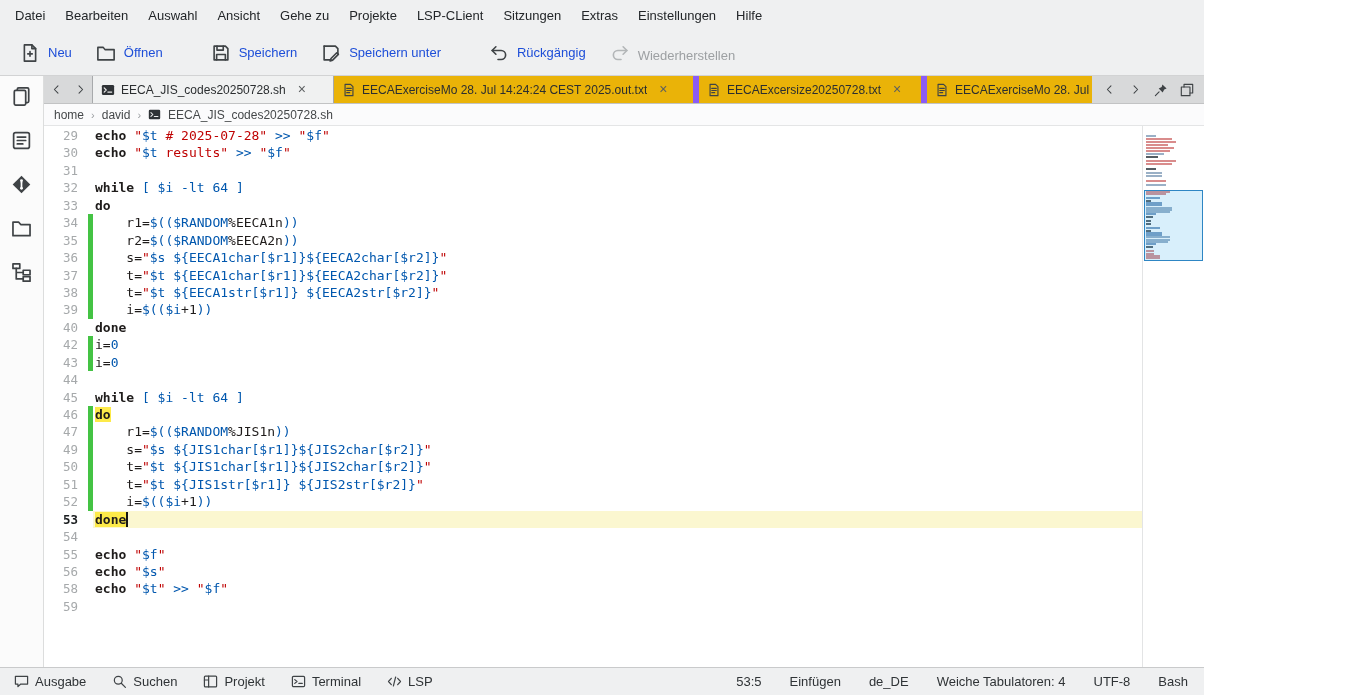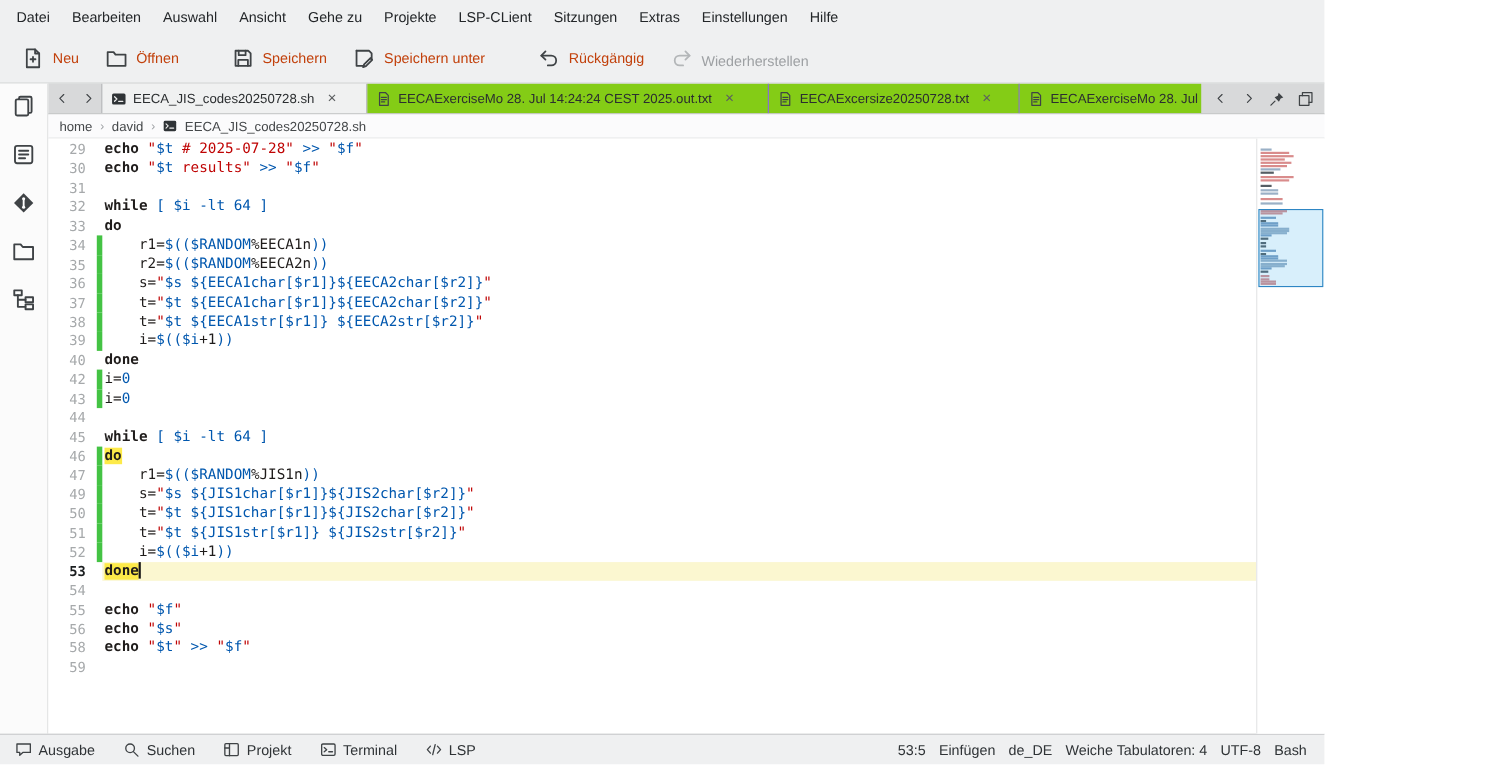--- a/index.html
+++ b/index.html
@@ -6,36 +6,36 @@
   html,body { width:1360px; height:695px; overflow:hidden; }
   body { font-family:"Liberation Sans", sans-serif; font-size:13px; color:#232629; background:#ffffff; }
   .app { width:1204px; height:695px; display:flex; flex-direction:column; }
 
   
   .menubar { height:30px; flex:0 0 auto; background:#eff0f1; display:flex; align-items:center; padding:0 6px; gap:2px; }
   .menu-item { padding:4px 9px; border-radius:3px; cursor:default; white-space:nowrap; }
 
   
   .toolbar { height:46px; flex:0 0 auto; background:#eff0f1; display:flex; align-items:center; padding:0 10px; gap:4px; border-bottom:1px solid #d2d3d4; }
-  .tool-btn { display:flex; align-items:center; gap:8px; padding:7px 10px; background:transparent; border:0; font:13px "Liberation Sans",sans-serif; color:#c2410c; border-radius:3px; white-space:nowrap; }
+  .tool-btn { display:flex; align-items:center; gap:8px; padding:7px 10px; background:transparent; border:0; font:13px "Liberation Sans",sans-serif; color:#1d4ed8; border-radius:3px; white-space:nowrap; }
   .tool-btn.disabled { color:#9da0a3;align-items:flex-end; }
   .tool-btn.disabled svg * { stroke:#b3b6b8; }
   .tool-gap { width:20px; flex:0 0 auto; }
 
   
   .workarea { flex:1; display:flex; min-height:0; }
   .side-iconbar { width:44px; flex:0 0 auto; background:#fbfbfb; border-right:1px solid #dcdddd; display:flex; flex-direction:column; align-items:center; padding-top:4px; gap:12px; }
   .side-btn { width:32px; height:32px; display:flex; align-items:center; justify-content:center; background:transparent; border:0; border-radius:4px; }
   .main { flex:1; display:flex; flex-direction:column; min-width:0; }
 
   
   .tabbar { height:28px; flex:0 0 auto; background:#d8d9da; display:flex; align-items:stretch; border-bottom:1px solid #c2c3c4; }
   .tab-nav { width:24px; flex:0 0 auto; display:flex; align-items:center; justify-content:center; background:transparent; border:0; }
   .tabs { flex:1; display:flex; overflow:hidden; min-width:0; }
-  .tab { display:flex; align-items:center; gap:6px; padding:0 8px; border-right:1px solid #8b5cf6; font-size:12px; color:#2b2e30; white-space:nowrap; flex:0 0 auto; background:#84cc16; overflow:hidden; }
+  .tab { display:flex; align-items:center; gap:6px; padding:0 8px; border-right:6px solid #8b5cf6; font-size:12px; color:#2b2e30; white-space:nowrap; flex:0 0 auto; background:#eab308; overflow:hidden; }
   .tab .tab-label { overflow:hidden; flex:0 1 auto; }
   .tab.active { background:#f0f1f1; border-left:1px solid #a7a9ab; border-right:1px solid #a7a9ab; }
   .tab-close { margin-left:2px; flex:0 0 auto; color:#5c5f61; font-size:14px; width:16px; height:16px; line-height:14px; text-align:center; border-radius:3px; }
   .tab-controls { display:flex; align-items:center; padding:0 5px; gap:2px; flex:0 0 auto; }
   .tab-ctl { width:24px; height:24px; display:flex; align-items:center; justify-content:center; background:transparent; border:0; }
 
   
   .breadcrumb { height:22px; flex:0 0 auto; background:#fbfbfc; display:flex; align-items:center; padding:0 10px; gap:7px; font-size:12px; color:#45484a; border-bottom:1px solid #e4e5e6; }
   .bc-sep { color:#9a9da0; font-size:11px; }
   .bc-ico { display:flex; align-items:center; }
@@ -60,21 +60,21 @@
 
   
   .minimap { width:62px; flex:0 0 auto; position:relative; background:#ffffff; border-left:1px solid #e3e4e5; }
   .mm-mark { position:absolute; height:2px; left:3px; }
   .mm-viewport { position:absolute; left:1px; right:1px; background:rgba(61,174,233,0.20); border:1px solid #2e86c4; }
 
   
   .statusbar { height:28px; flex:0 0 auto; background:#eff0f1; border-top:1px solid #c9cacb; display:flex; align-items:center; padding:0 14px 0 8px; font-size:13px; color:#2f3336; }
   .sb-left { display:flex; align-items:center; gap:14px; }
   .sb-item { display:flex; align-items:center; gap:6px; background:transparent; border:0; font:13px "Liberation Sans",sans-serif; color:#2f3336; padding:3px 6px; border-radius:3px; }
-  .sb-right { margin-left:auto; display:flex; align-items:center; gap:8px; }
+  .sb-right { margin-left:auto; display:flex; align-items:center; gap:24px; }
   .sb-val { background:transparent; border:0; font:13px "Liberation Sans",sans-serif; color:#2f3336; padding:3px 2px; white-space:nowrap; }
 </style>
 </head>
 <body>
 
 <div class="app">
 
   <div class="menubar" id="menubar">
       <span class="menu-item">Datei</span>
       <span class="menu-item">Bearbeiten</span>

